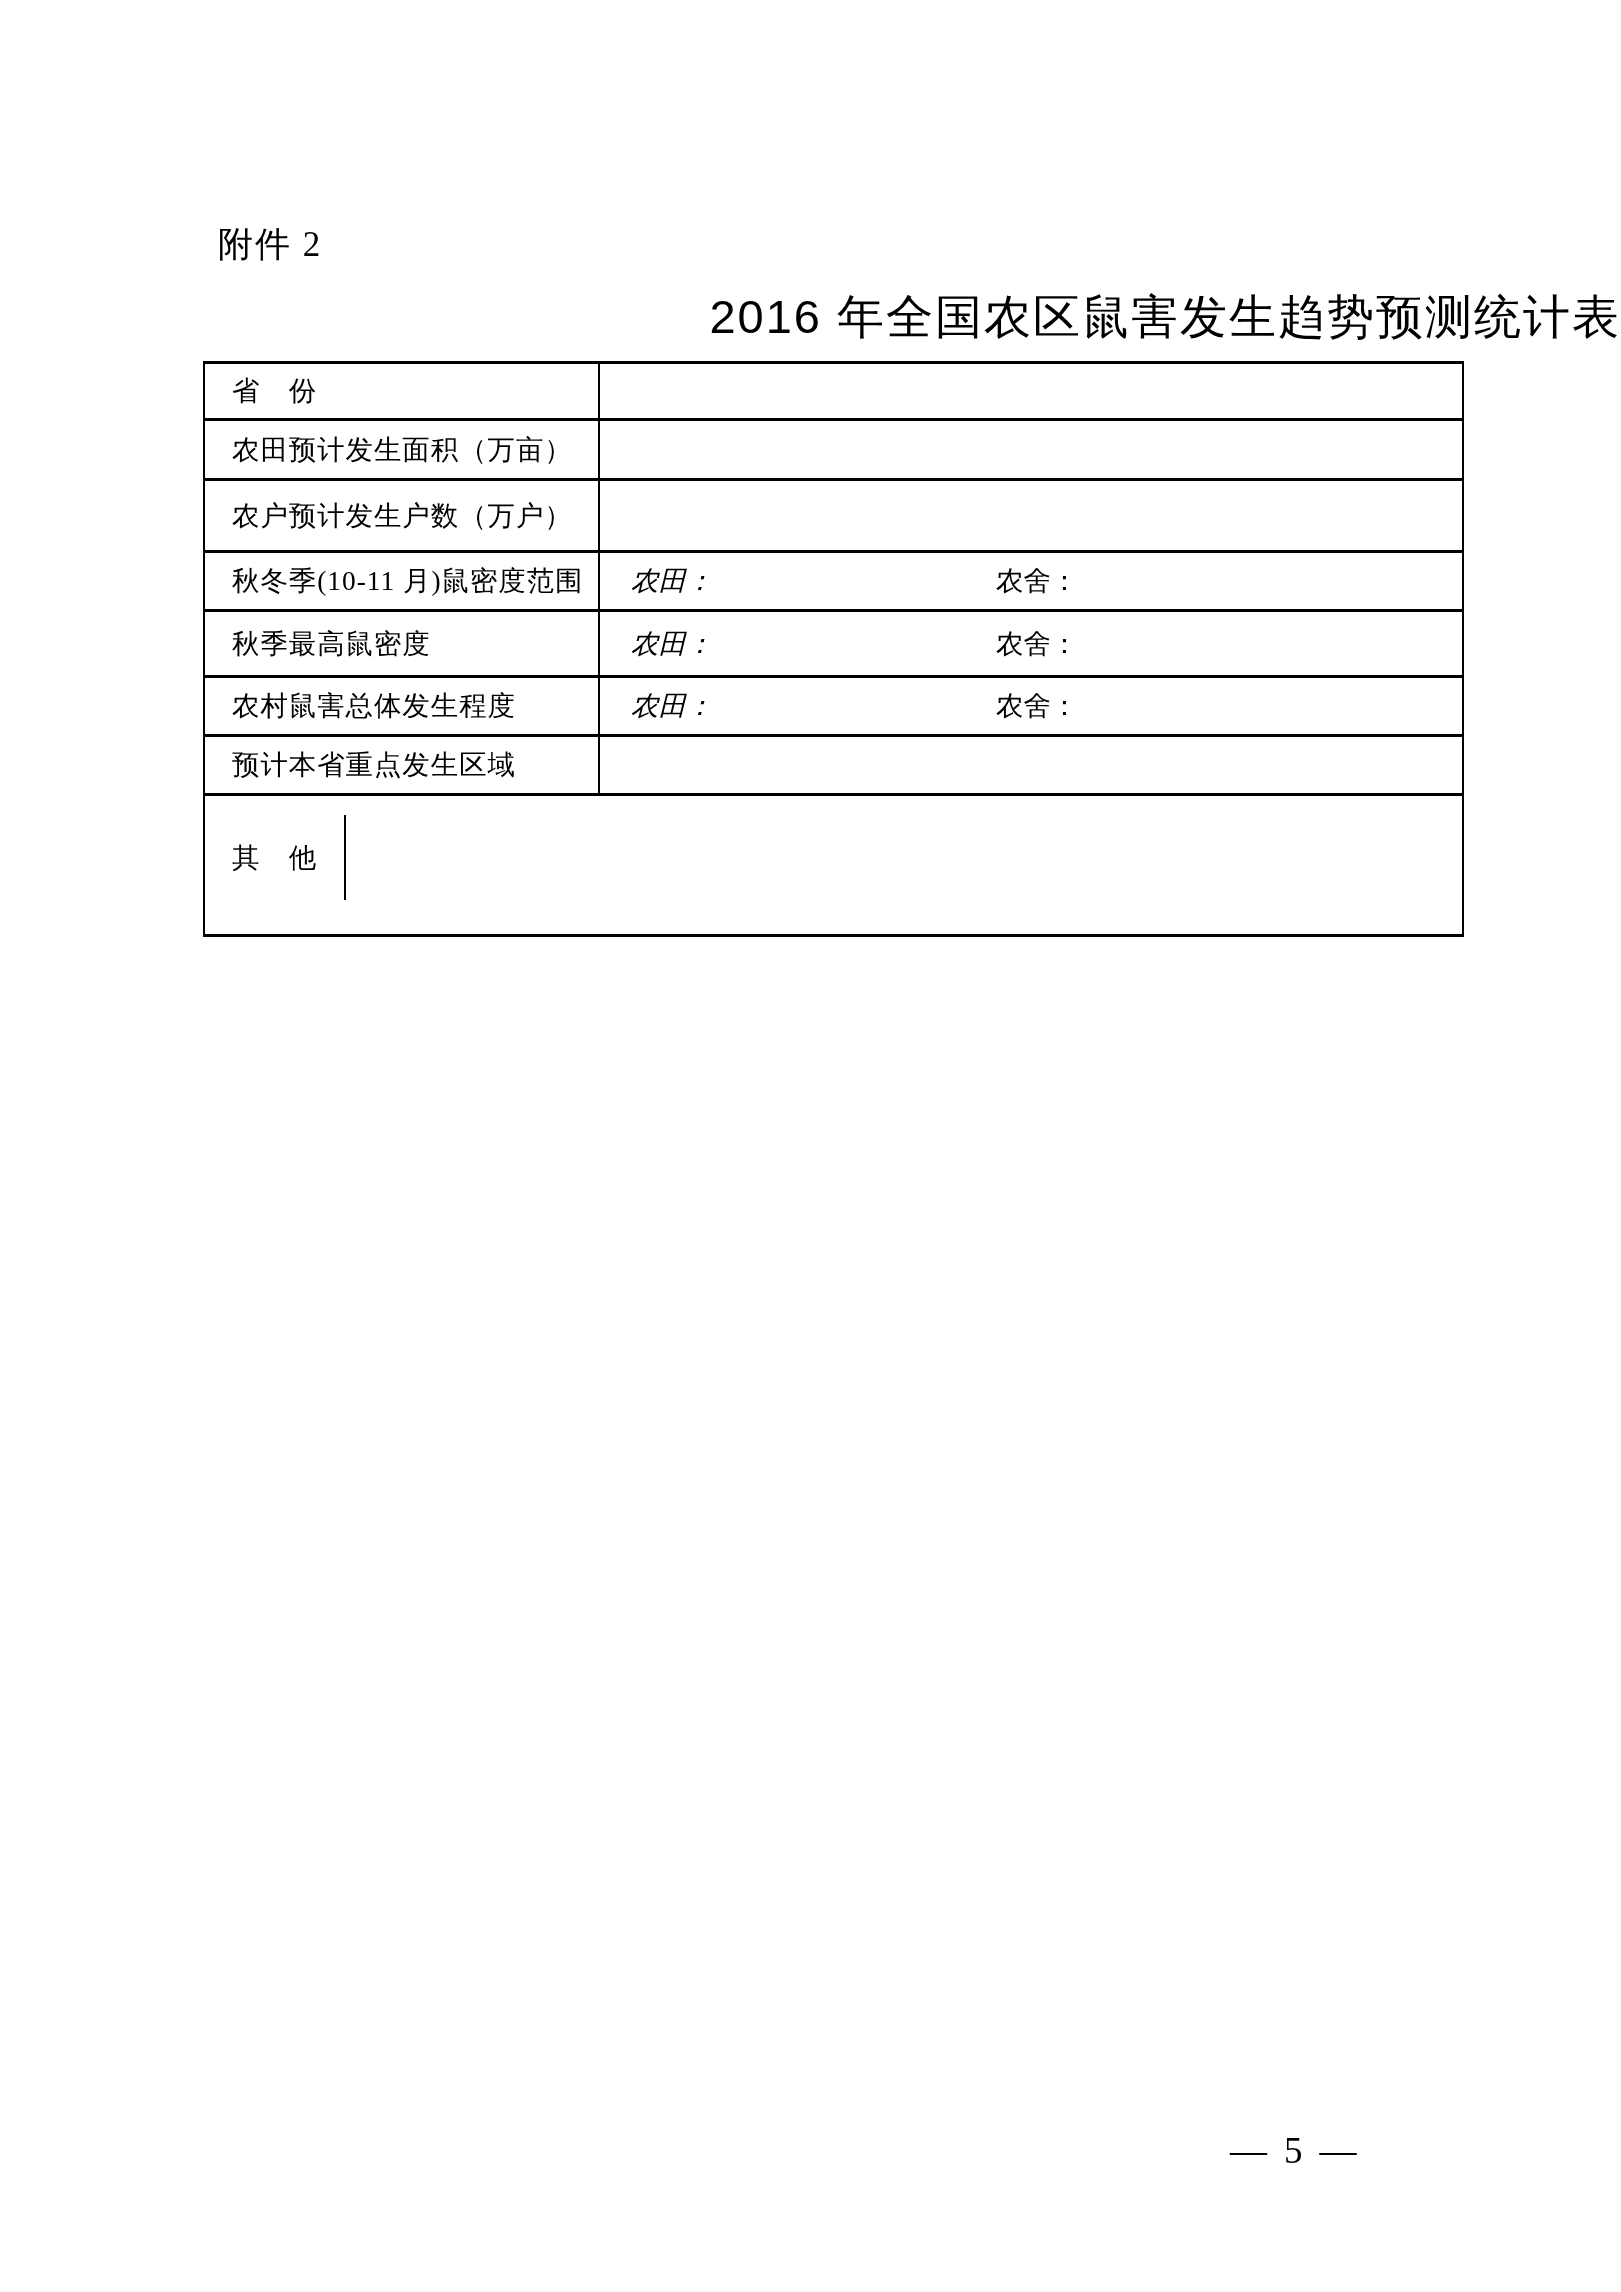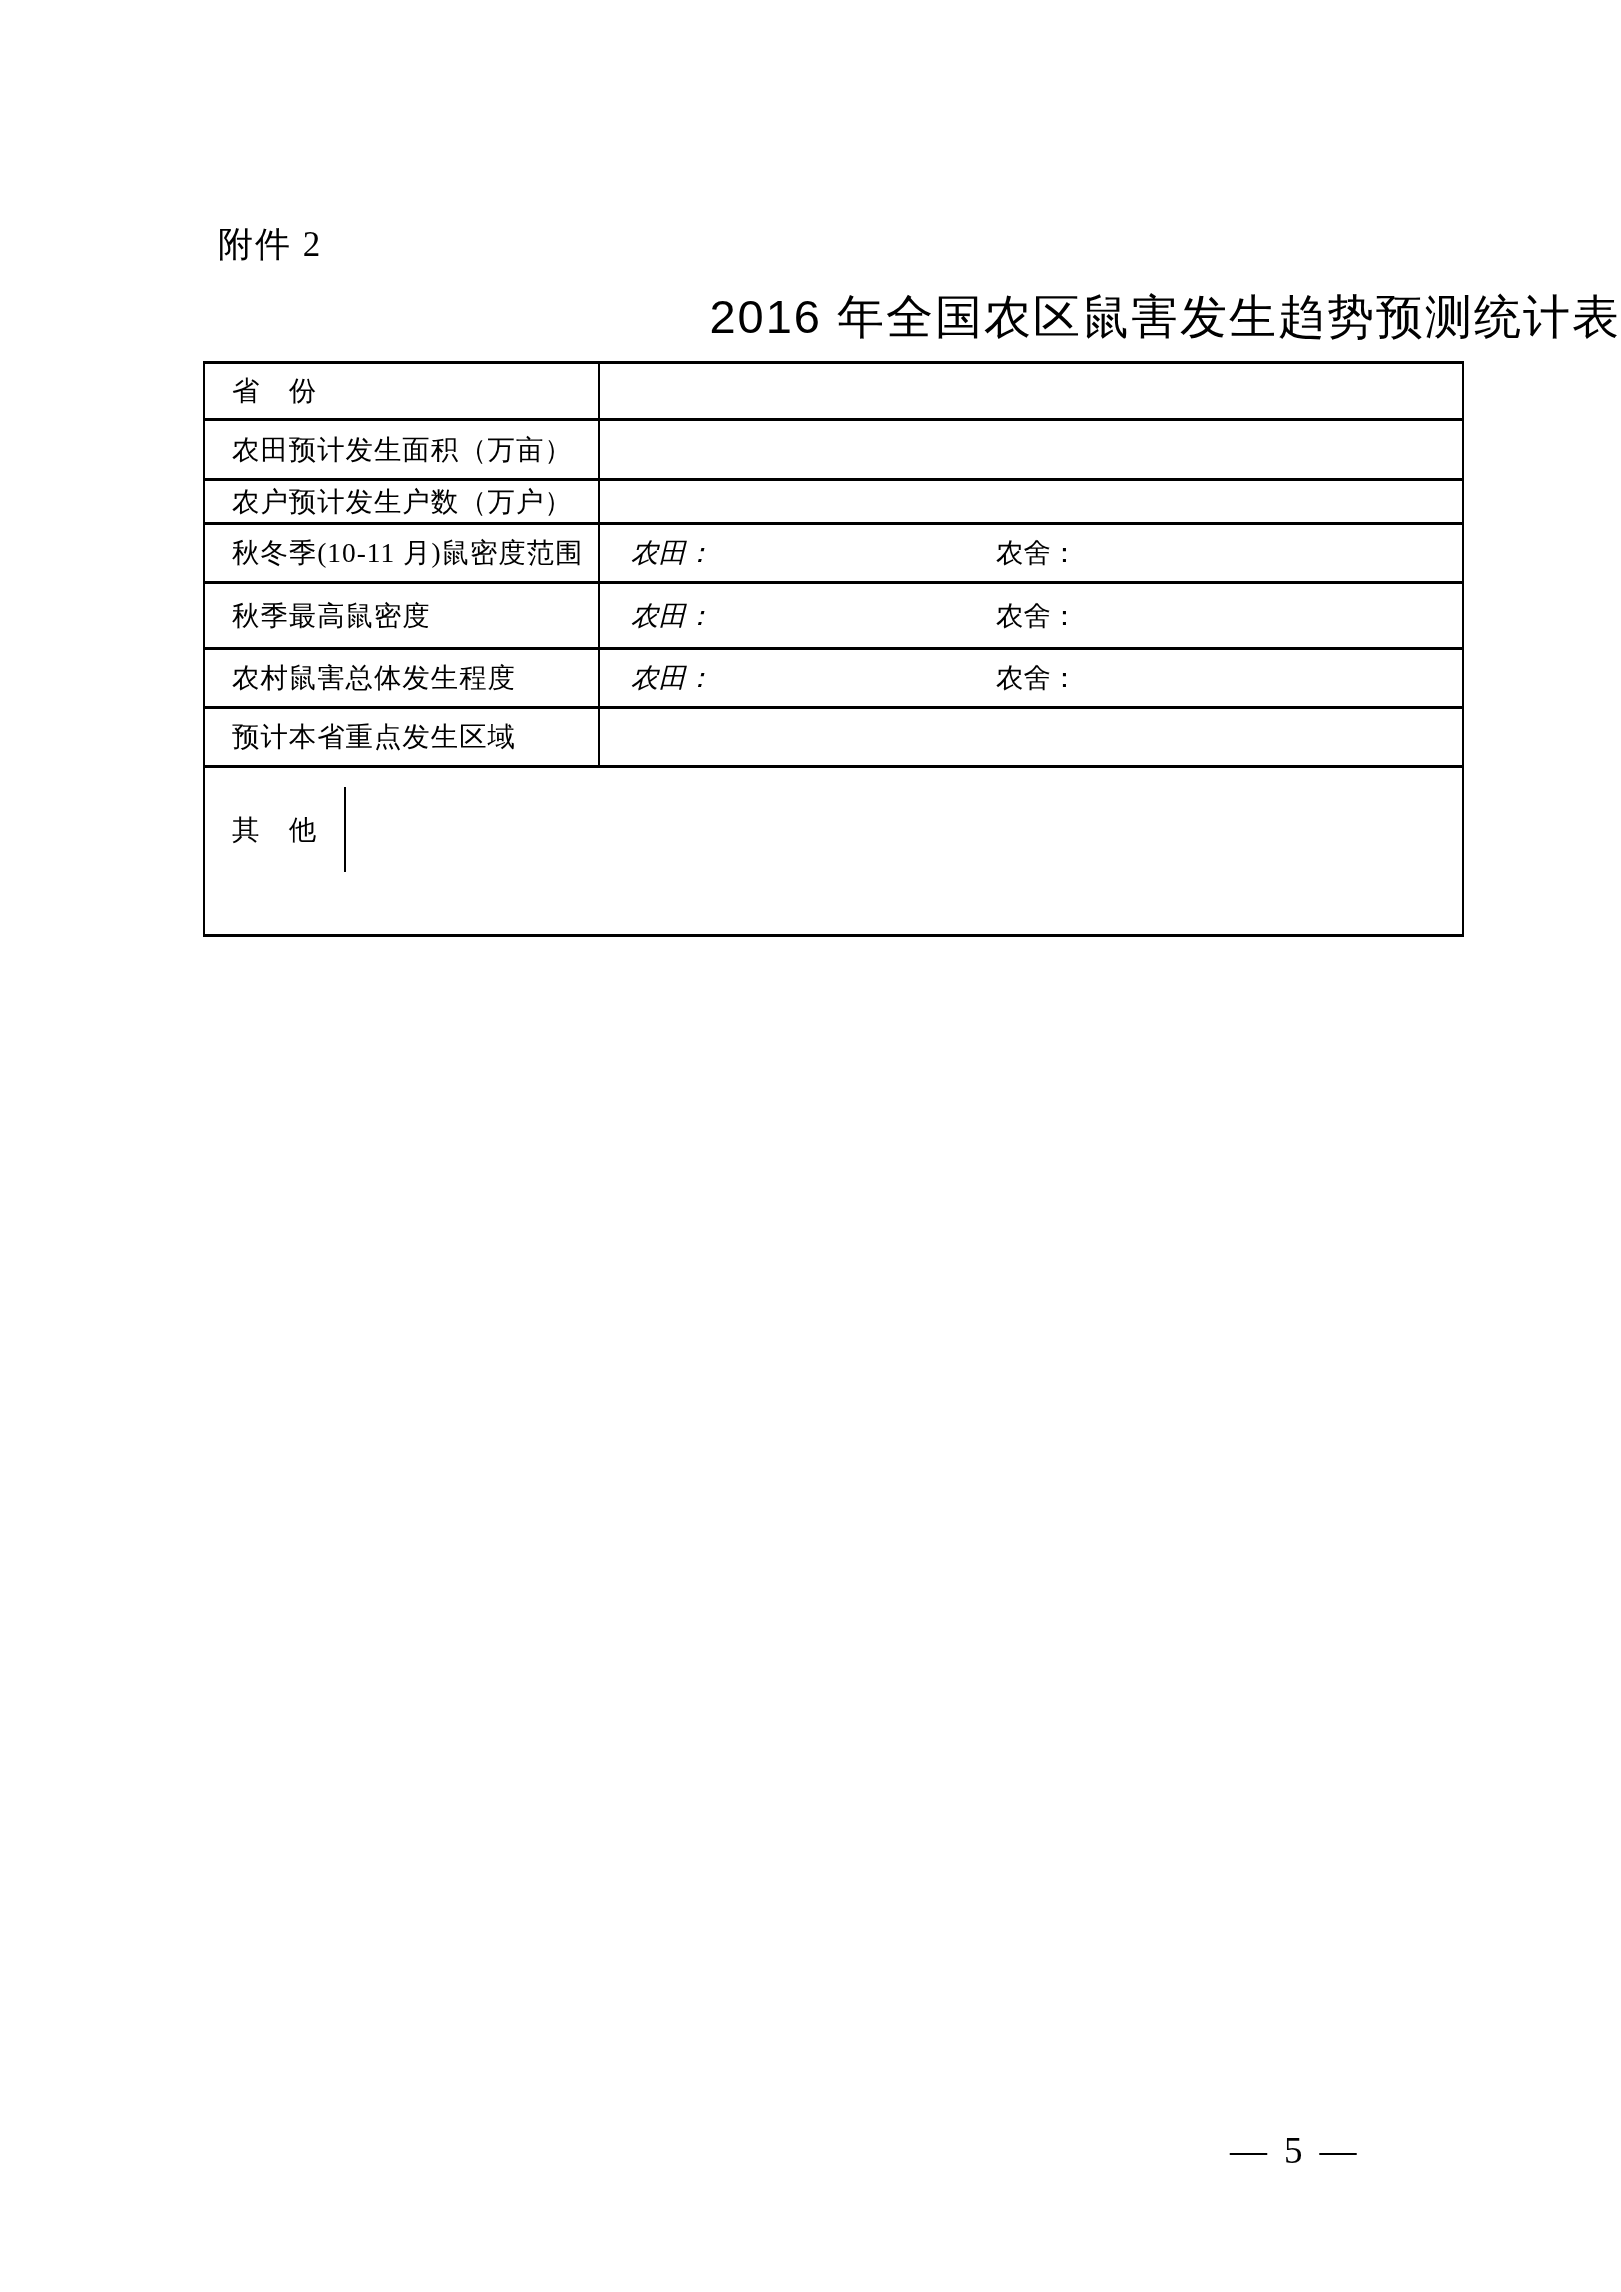--- a/index.html
+++ b/index.html
@@ -105,21 +105,21 @@
     <div class="trow" style="height:54px">
       <div class="label-cell">省　份</div>
       <div class="value-cell"></div>
     </div>
 
     <div class="trow" style="height:60px">
       <div class="label-cell">农田预计发生面积（万亩）</div>
       <div class="value-cell"></div>
     </div>
 
-    <div class="trow" style="height:44px">
+    <div class="trow" style="height:72px">
       <div class="label-cell">农户预计发生户数（万户）</div>
       <div class="value-cell"></div>
     </div>
 
     <div class="trow" style="height:59px">
       <div class="label-cell">秋冬季(10-11 月)鼠密度范围</div>
       <div class="value-cell">
         <span class="field1">农田：</span>
         <span class="field2">农舍：</span>
       </div>

